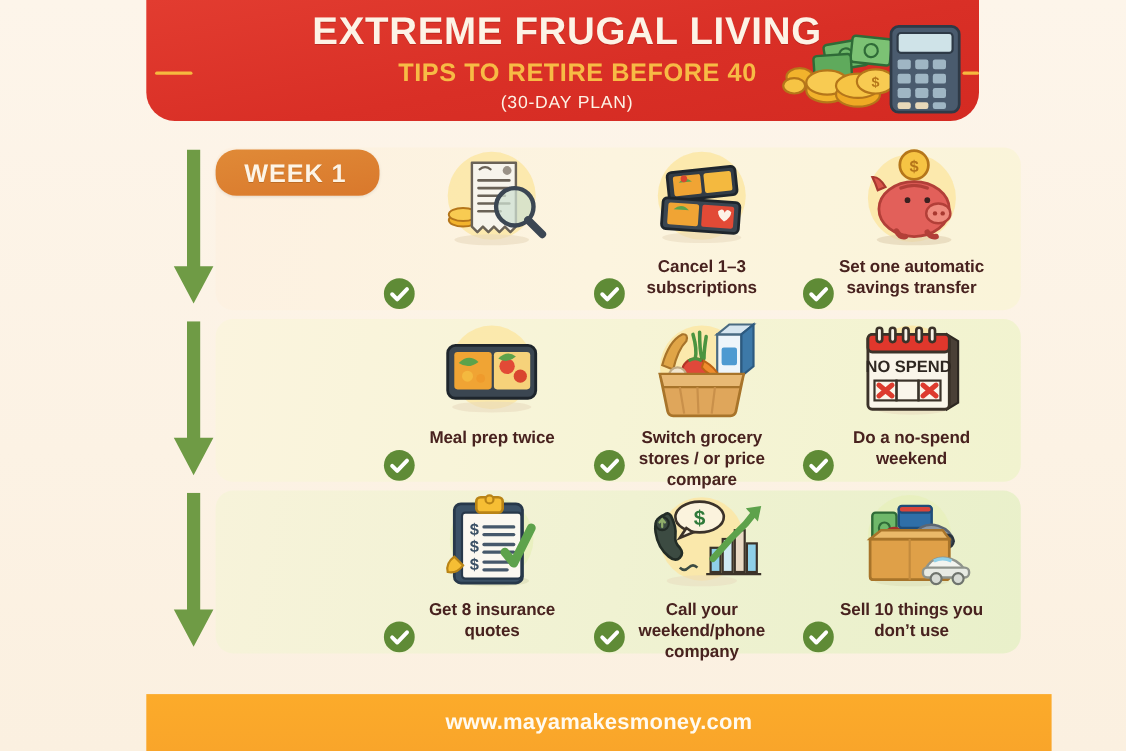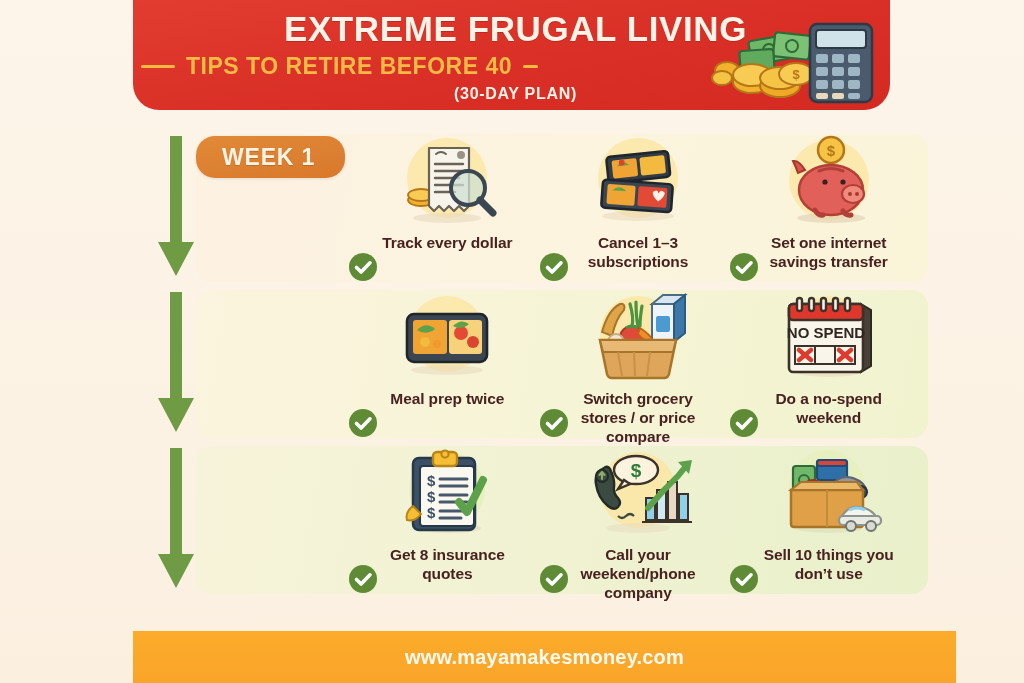--- a/index.html
+++ b/index.html
@@ -44,21 +44,21 @@
     font-weight: 800;
     letter-spacing: 0.6px;
     color: #fdf3e6;
     text-transform: uppercase;
     line-height: 1.18;
     text-shadow: 0 1px 0 rgba(130,20,14,.35);
   }
   .subtitle-row {
     display: flex;
     align-items: center;
-    justify-content: flex-start;
+    justify-content: space-between;
     gap: 11px;
     margin-top: 4px;
   }
   .dash {
     display: block;
     width: 34px;
     height: 3px;
     background: #f6b93f;
     border-radius: 2px;
   }
@@ -67,21 +67,21 @@
     font-size: 23px;
     font-weight: 800;
     letter-spacing: 0.5px;
     color: #f7bb45;
     text-transform: uppercase;
     white-space: nowrap;
   }
   .plan {
     margin-top: 5px;
     font-size: 16px;
-    font-weight: 700;
+    font-weight: 400;
     letter-spacing: 0.7px;
     color: #fdf3e6;
     text-transform: uppercase;
   }
 
   
   .header-art {
     position: absolute;
     right: 8px;
     top: 12px;
@@ -316,21 +316,20 @@
                 <line x1="97" y1="66" x2="110" y2="79" stroke="#3b4653" stroke-width="7" stroke-linecap="round"></line>
               </g>
             </svg>
           </div>
           <div class="check">
             <svg viewBox="0 0 30 30" width="30" height="30" aria-hidden="true">
               <circle cx="15" cy="15" r="14" fill="#5f8b36"></circle>
               <path d="M8.5 15.5 l4.6 4.6 L22 10.8" stroke="#fff" stroke-width="3.6" fill="none" stroke-linecap="round" stroke-linejoin="round"></path>
             </svg>
           </div>
-          <div class="card-label">Track every dollar</div>
         </div>
 
         <div class="card">
           <div class="art-wrap">
             <svg viewBox="0 0 128 96" width="128" height="96" aria-hidden="true">
               <circle cx="64" cy="44" r="40" fill="#fbe6a5" opacity=".85"></circle>
               <ellipse cx="64" cy="82" rx="36" ry="5" fill="#e7d9bd" opacity=".55"></ellipse>
               <g transform="rotate(-6 64 40)">
                 <rect x="34" y="20" width="62" height="26" rx="4" fill="#323c46" stroke="#1e252c" stroke-width="2.5"></rect>
                 <rect x="39" y="24" width="25" height="18" rx="2" fill="#f0a434"></rect>
@@ -375,21 +374,21 @@
               <circle cx="60" cy="48" r="2.6" fill="#3a2120"></circle>
               <path d="M50 76 q3 6 8 5 M78 77 q3 5 8 4" stroke="#b23f38" stroke-width="5" fill="none" stroke-linecap="round"></path>
             </svg>
           </div>
           <div class="check">
             <svg viewBox="0 0 30 30" width="30" height="30" aria-hidden="true">
               <circle cx="15" cy="15" r="14" fill="#5f8b36"></circle>
               <path d="M8.5 15.5 l4.6 4.6 L22 10.8" stroke="#fff" stroke-width="3.6" fill="none" stroke-linecap="round" stroke-linejoin="round"></path>
             </svg>
           </div>
-          <div class="card-label">Set one internet savings transfer</div>
+          <div class="card-label">Set one automatic savings transfer</div>
         </div>
 
       </div>
     </div>
 
     <div class="week-row row-2">
       <div class="row-panel"></div>
 
       <div class="arrow">
         <svg viewBox="0 0 44 142" width="44" height="142" aria-hidden="true">

